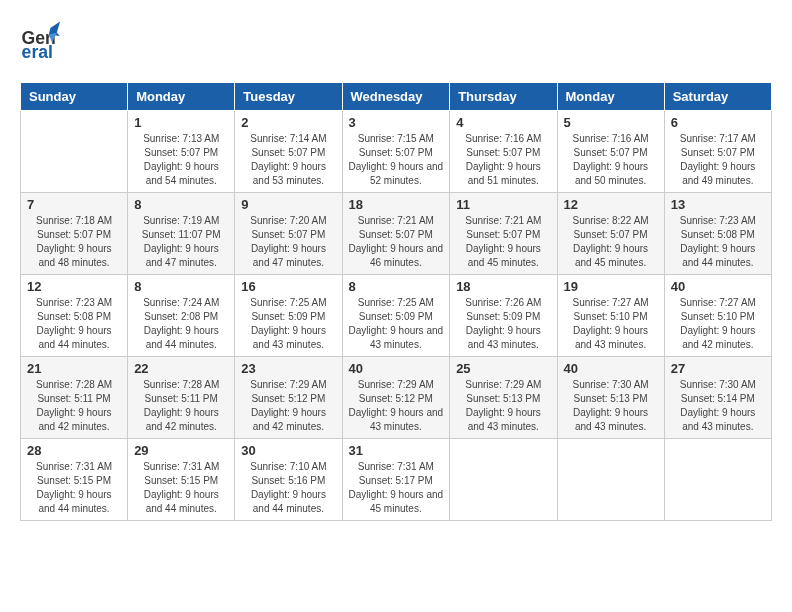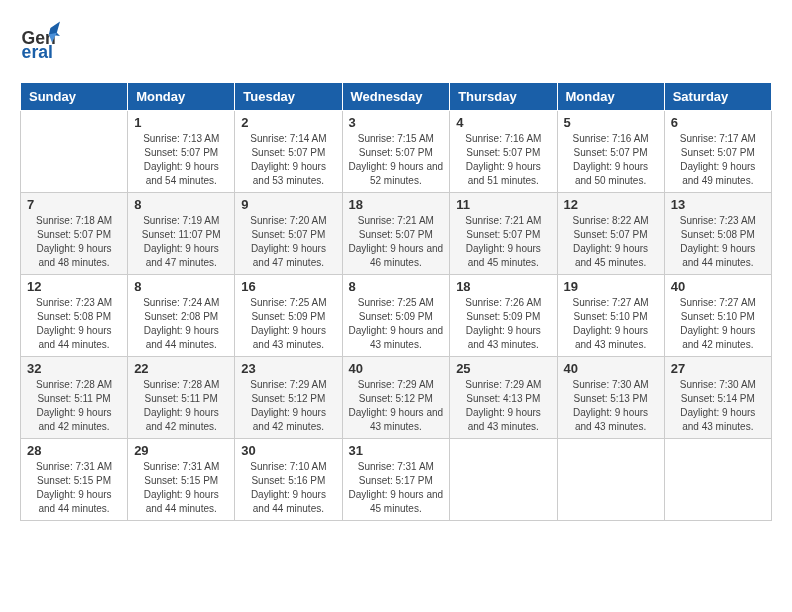--- a/index.html
+++ b/index.html
@@ -271,21 +271,21 @@
         <td>
           <span class="day-num">40</span>
           <div class="day-info">Sunrise: 7:27 AM
 Sunset: 5:10 PM
 Daylight: 9 hours
 and 42 minutes.</div>
         </td>
       </tr>
       <tr>
         <td>
-          <span class="day-num">32</span>
+          <span class="day-num">21</span>
           <div class="day-info">Sunrise: 7:28 AM
 Sunset: 5:11 PM
 Daylight: 9 hours
 and 42 minutes.</div>
         </td>
         <td>
           <span class="day-num">22</span>
           <div class="day-info">Sunrise: 7:28 AM
 Sunset: 5:11 PM
 Daylight: 9 hours
@@ -301,21 +301,21 @@
         <td>
           <span class="day-num">40</span>
           <div class="day-info">Sunrise: 7:29 AM
 Sunset: 5:12 PM
 Daylight: 9 hours
 and 43 minutes.</div>
         </td>
         <td>
           <span class="day-num">25</span>
           <div class="day-info">Sunrise: 7:29 AM
-Sunset: 4:13 PM
+Sunset: 5:13 PM
 Daylight: 9 hours
 and 43 minutes.</div>
         </td>
         <td>
           <span class="day-num">40</span>
           <div class="day-info">Sunrise: 7:30 AM
 Sunset: 5:13 PM
 Daylight: 9 hours
 and 43 minutes.</div>
         </td>

